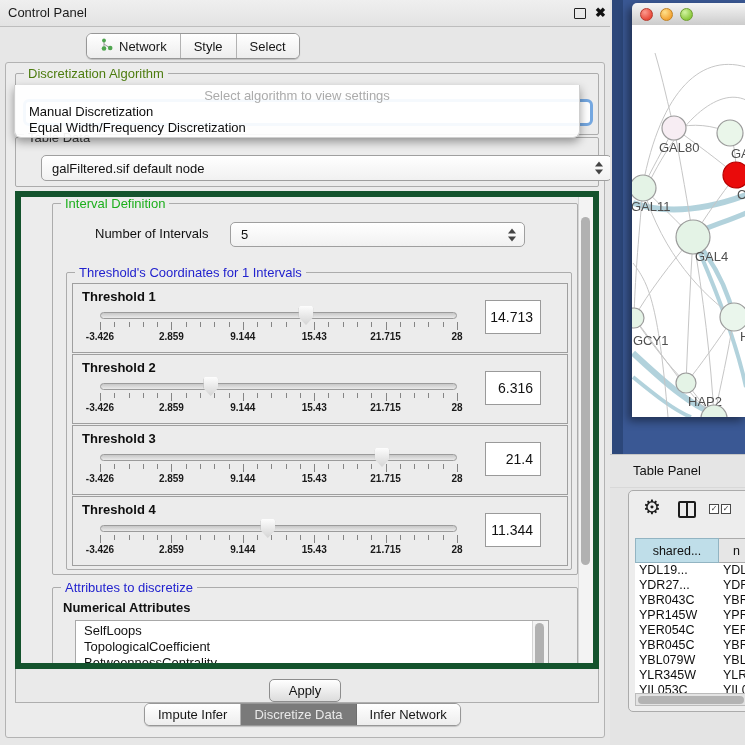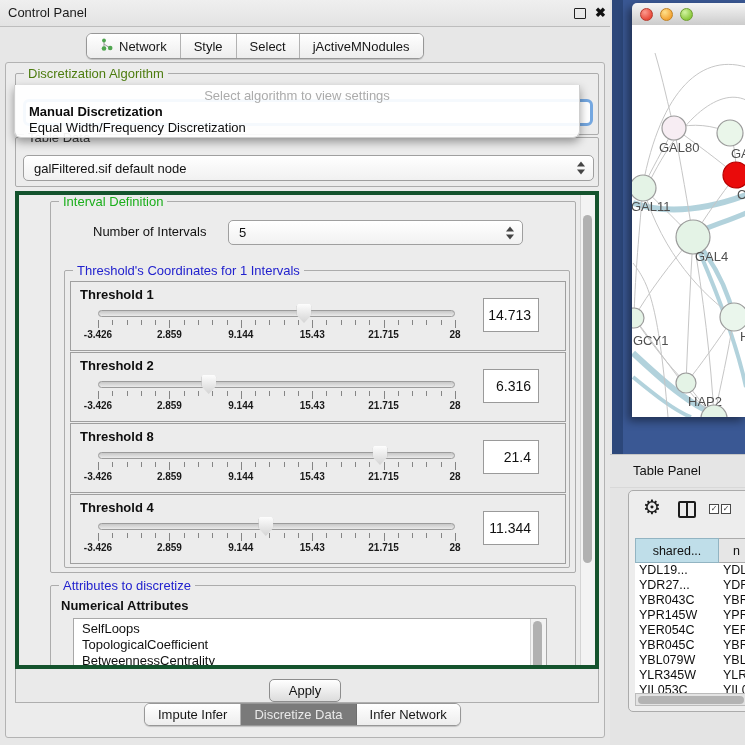--- a/index.html
+++ b/index.html
@@ -32,23 +32,23 @@
   .stepper{position:absolute;right:7px;top:50%;transform:translateY(-50%);width:9px;height:13px}
   .stepper:before,.stepper:after{content:"";position:absolute;left:0;border-left:4.5px solid transparent;border-right:4.5px solid transparent}
   .stepper:before{top:0;border-bottom:5px solid #444}
   .stepper:after{bottom:0;border-top:5px solid #444}
 
   .focusring{position:absolute;left:17px;top:36px;width:570px;height:27px;background:#fff;border:3px solid #74A7E0;border-radius:6px;box-sizing:border-box}
 
   .popup{position:absolute;left:8px;top:22px;width:566px;height:53px;background:rgba(255,255,255,.93);border:1px solid #cfcfcf;border-top:none;border-radius:0 0 7px 7px;box-shadow:0 4px 10px rgba(0,0,0,.38);z-index:50;padding-top:2px;box-sizing:border-box}
   .pplace{height:17px;line-height:17px;text-align:center;color:#ABABAB;font-size:13px}
   .pitem{height:16px;line-height:16px;padding-left:14px;font-size:13px;color:#0c0c0c;white-space:nowrap}
-  .pitem.hi{font-weight:bold}
-
-  .scrollpane{position:absolute;left:9px;top:128px;width:584px;height:478px;border:4px solid #14532d;background:#ECECEC;box-sizing:border-box;overflow:hidden}
+  .pitem.hi{font-weight:normal}
+
+  .scrollpane{position:absolute;left:9px;top:128px;width:584px;height:478px;border:6px solid #14532d;background:#ECECEC;box-sizing:border-box;overflow:hidden}
   .vsb{position:absolute;background:#F3F3F3;border-left:1px solid #D4D4D4}
   .vsb .thumb{position:absolute;left:2px;width:9px;border-radius:5px;background:#B1B1B1}
 
   .tpanel{position:absolute;left:5px;width:496px;height:70px;border:1px solid #9f9f9f;background:#ECECEC;box-sizing:border-box}
   .tlabel{position:absolute;left:9px;top:5px;font-weight:bold;font-size:13px;color:#0e0e0e}
   .slider{position:absolute;left:27px;top:22px;width:357px;height:38px}
   .track{position:absolute;left:0;right:0;top:6px;height:7px;border-radius:4px;background:linear-gradient(#c7c7c7,#eaeaea);border:1px solid #9b9b9b;box-sizing:border-box}
   .handle{position:absolute;top:0;width:15px;height:19px;transform:translateX(-50%);background:linear-gradient(#fdfdfd,#d4d4d4);clip-path:polygon(12% 0,88% 0,100% 12%,100% 58%,50% 100%,0 58%,0 12%);filter:drop-shadow(0 0 .7px #777)}
   .ticks{position:absolute;left:0;right:0;top:16px;height:9px}
   .ticks i{position:absolute;top:0;width:1px;background:#858585}
@@ -113,44 +113,41 @@
             <circle cx="10.2" cy="10" r="2.3" fill="#4fa54f"></circle>
           </svg></span>
         <span>Network</span>
       </div>
       <div class="seg">
         <span>Style</span>
       </div>
       <div class="seg">
         <span>Select</span>
       </div>
-      <div class="seg">
-        <span>jActiveMNodules</span>
-      </div>
     </div>
 
   <div class="content">
 
     <div class="group" style="left:9px;top:10px;width:584px;height:62px">
       <span class="legend ghost">Discretization Algorithm</span>
     </div>
     <div class="focusring"></div>
 
     <div class="popup">
       <div class="pplace">Select algorithm to view settings</div>
       <div>
           <div class="pitem hi">Manual Discretization</div>
           <div class="pitem">Equal Width/Frequency Discretization</div>
         </div>
     </div>
 
     <div class="group" style="left:9px;top:74px;width:584px;height:50px">
       <span class="legend dark">Table Data</span>
     </div>
-    <div class="combo" style="left:17px;top:92px;width:571px;height:26px">
+    <div class="combo" style="left:35px;top:92px;width:571px;height:26px">
       <span>galFiltered.sif default node</span>
       <span class="stepper"></span>
     </div>
 
     <div class="scrollpane">
 
       <div class="group" style="left:31px;top:6px;width:526px;height:372px">
         <span class="legend green">Interval Definition</span>
 
         <div style="position:absolute;left:42px;top:22px;font-weight:normal">Number of Intervals</div>
@@ -246,21 +243,21 @@
                   <span style="left: 60%;">15.43</span>
                   <span style="left: 80%;">21.715</span>
                   <span style="left: 100%;">28</span>
                 </div>
               <div class="handle" style="left: 31%;"></div>
             </div>
             <div class="valuebox">6.316</div>
           </div>
 
           <div class="tpanel" style="top:152px">
-            <div class="tlabel">Threshold 8</div>
+            <div class="tlabel">Threshold 3</div>
             <div class="slider">
               <div class="track"></div>
               <div class="ticks">
                   <i class="major" style="left: 0%;"></i>
                   <i class="minor" style="left: 4%;"></i>
                   <i class="minor" style="left: 8%;"></i>
                   <i class="minor" style="left: 12%;"></i>
                   <i class="minor" style="left: 16%;"></i>
                   <i class="major" style="left: 20%;"></i>
                   <i class="minor" style="left: 24%;"></i>

